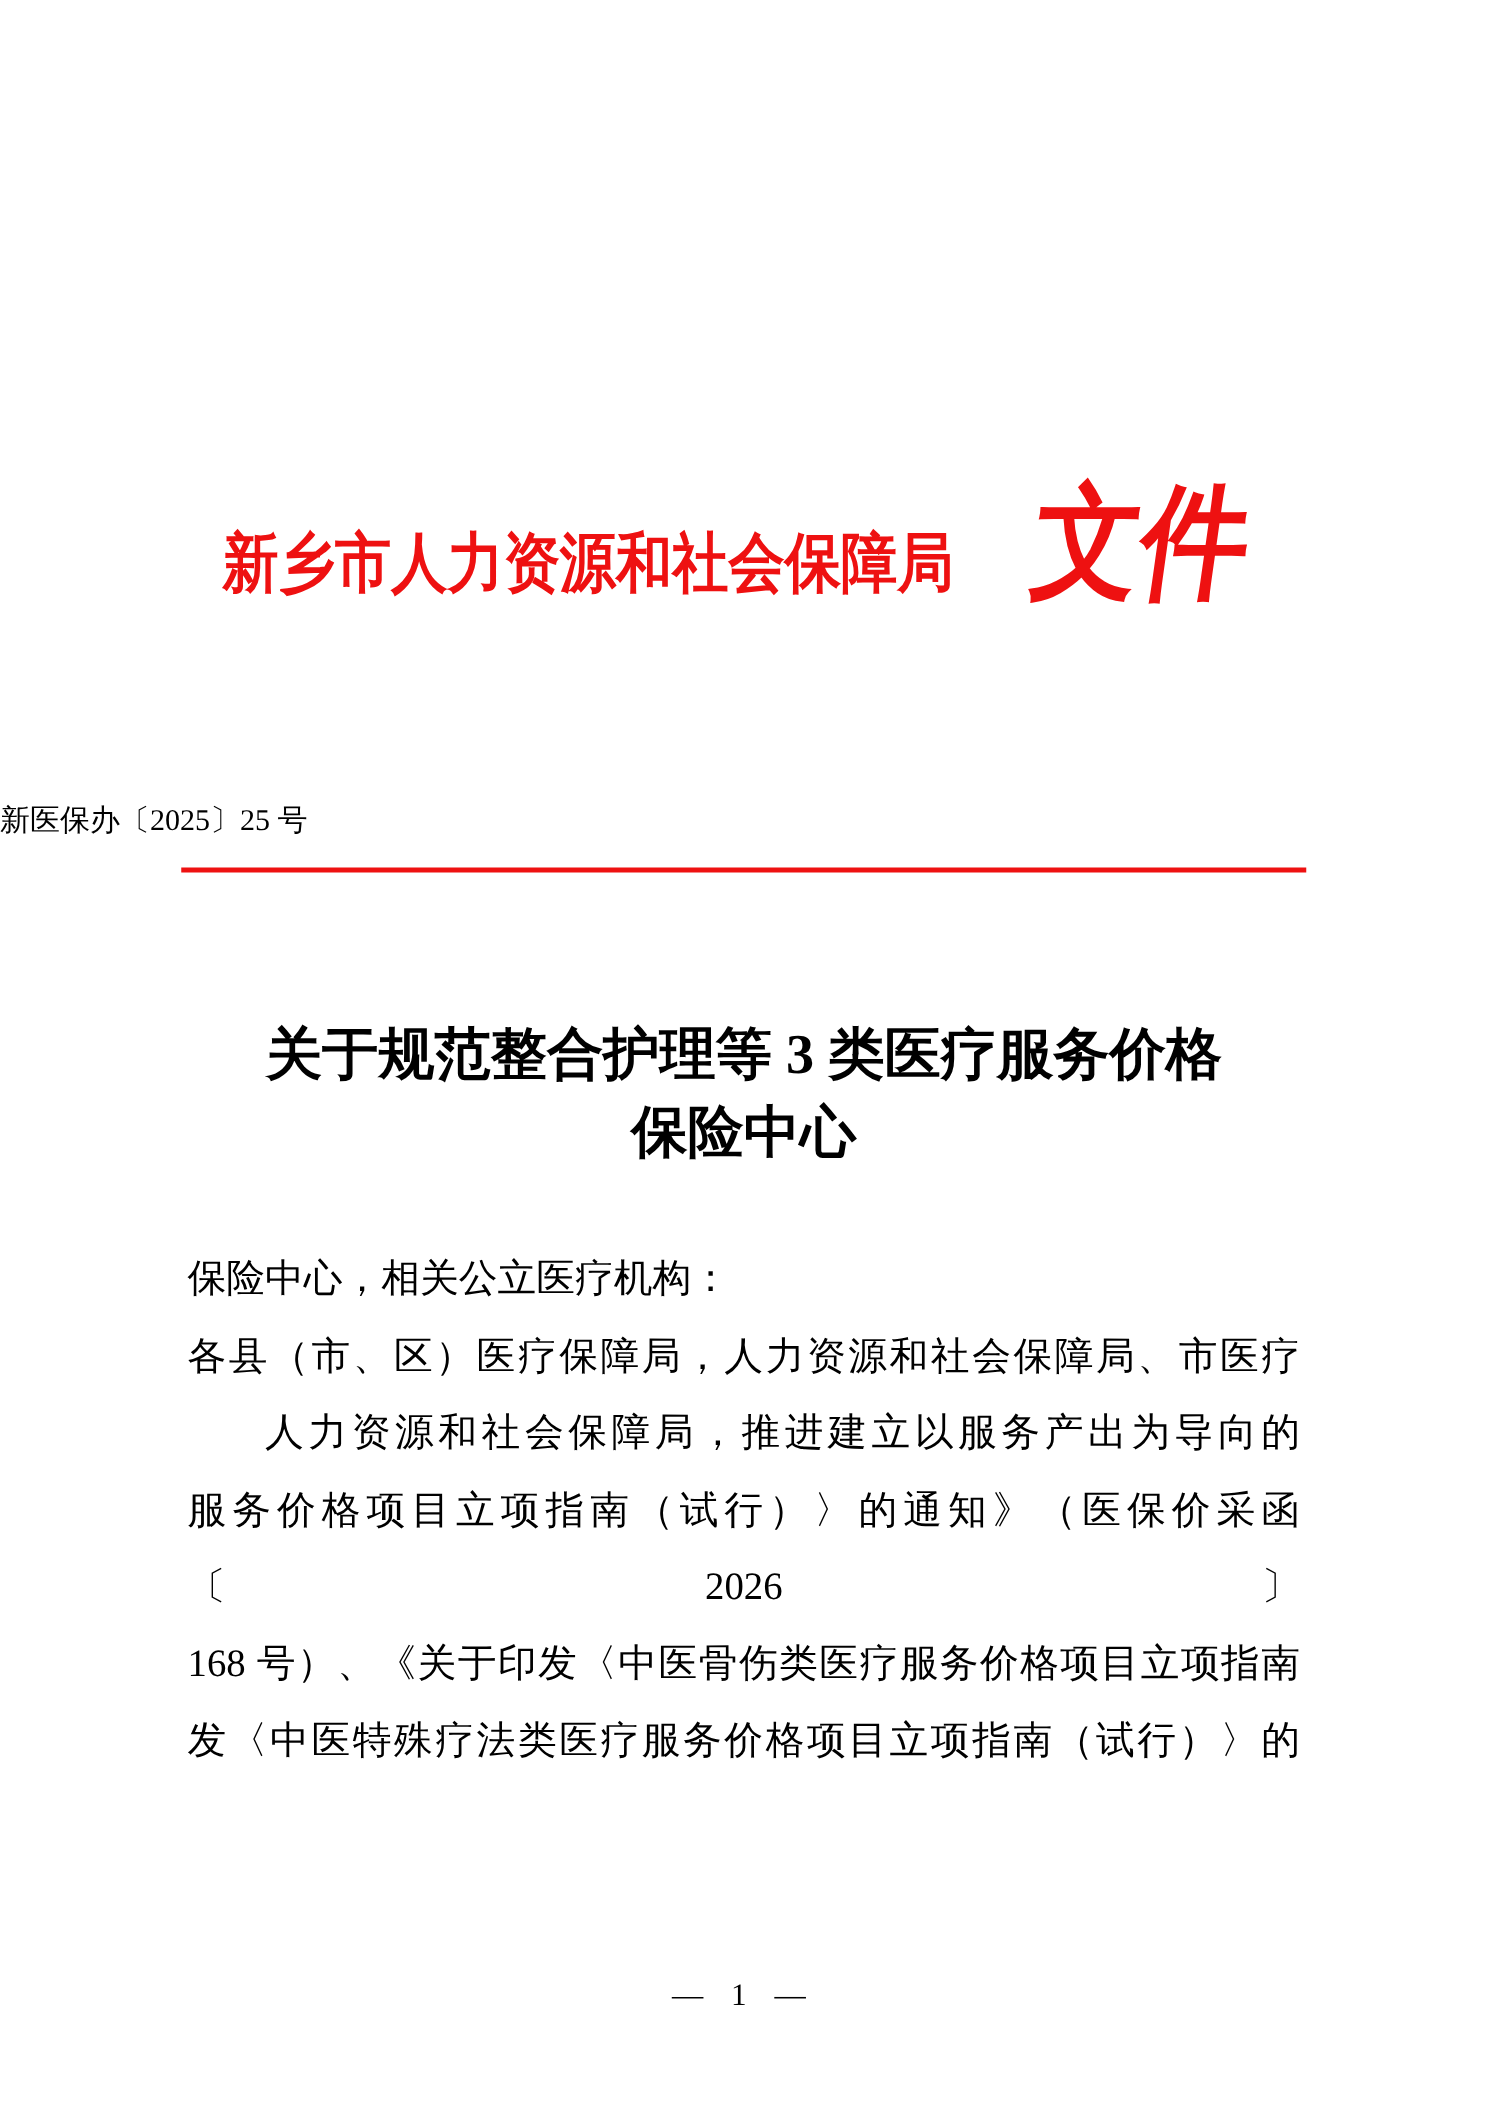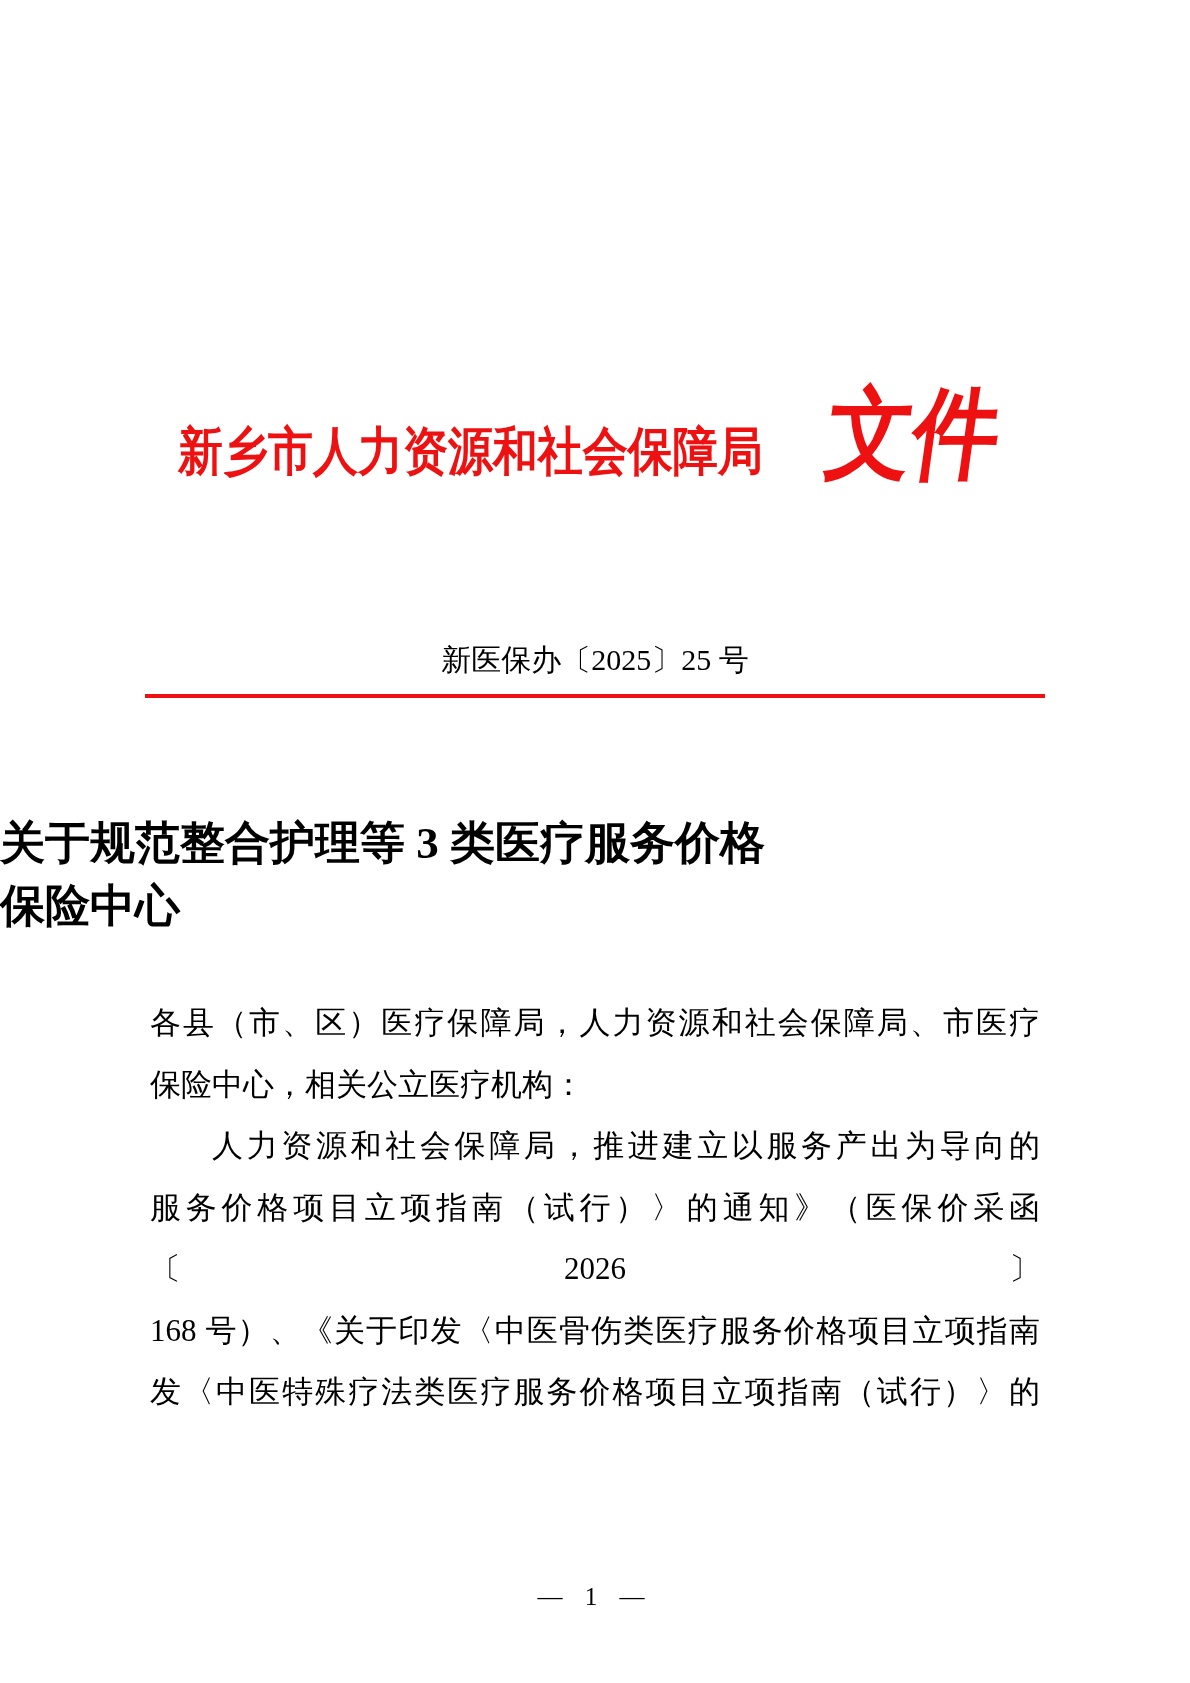--- a/index.html
+++ b/index.html
@@ -52,41 +52,41 @@
     transform: skewX(-8deg) scaleX(0.86);
     transform-origin: left bottom;
   }
 
   
   .doc-number {
     position: absolute;
     left: 0;
     top: 640px;
     width: 100%;
-    text-align: center;
-    font-size: 30px;
+    text-align: left;
+    font-size: 24px;
     color: #000;
     white-space: nowrap;
   }
   .red-line {
     position: absolute;
     left: 145px;
     top: 694px;
     width: 900px;
     height: 4px;
     background: var(--red);
   }
 
   
   .title-block {
     position: absolute;
     left: 0;
     top: 812px;
     width: 100%;
-    text-align: left;
+    text-align: center;
     color: #000;
   }
   .title-line {
     font-size: 45px;
     font-weight: bold;
     line-height: 63px;
     white-space: nowrap;
   }
 
   
@@ -136,22 +136,22 @@
   <div class="doc-number">新医保办〔2025〕25 号</div>
 
   <div class="red-line"></div>
 
   <div class="title-block">
     <div class="title-line">关于规范整合护理等 3 类医疗服务价格</div>
     <div class="title-line">保险中心</div>
   </div>
 
   <div class="body-block">
+    <div class="body-line short">保险中心，相关公立医疗机构：</div>
     <div class="body-line full">各县（市、区）医疗保障局，人力资源和社会保障局、市医疗</div>
-    <div class="body-line short">保险中心，相关公立医疗机构：</div>
     <div class="body-line full indent">人力资源和社会保障局，推进建立以服务产出为导向的</div>
     <div class="body-line full">服务价格项目立项指南（试行）〉的通知》（医保价采函〔2026〕</div>
     <div class="body-line full">168 号）、《关于印发〈中医骨伤类医疗服务价格项目立项指南</div>
     <div class="body-line full">发〈中医特殊疗法类医疗服务价格项目立项指南（试行）〉的</div>
   </div>
 
   <div class="page-number">— 1 —</div>
 
 </div>
 

